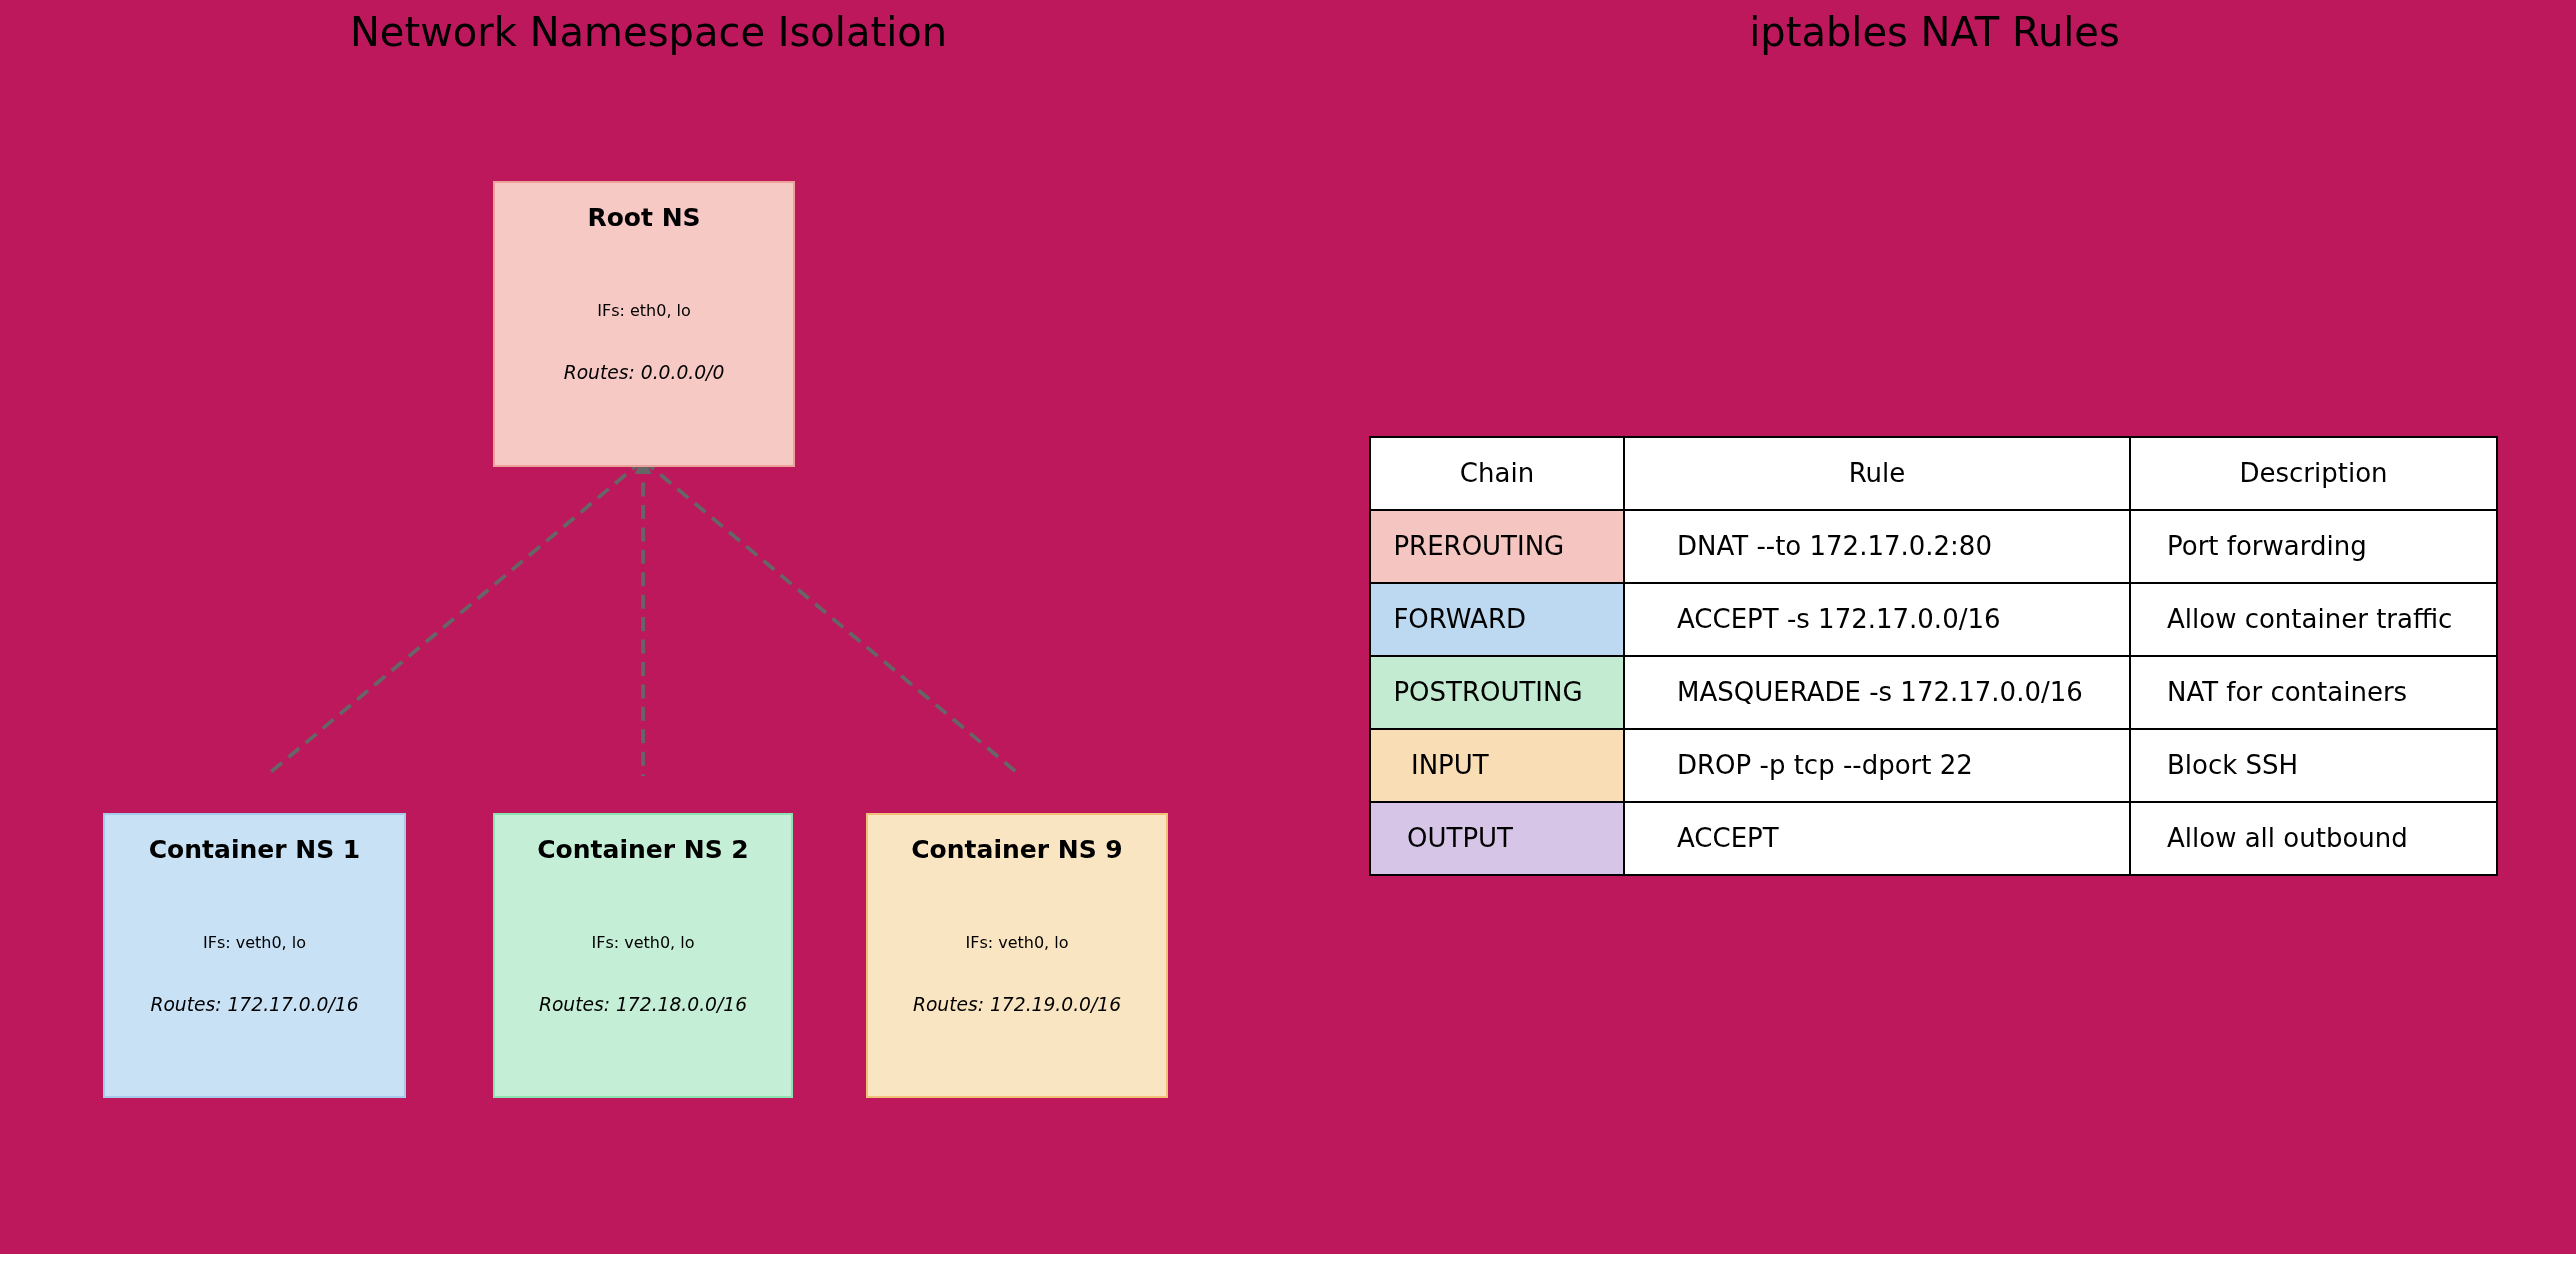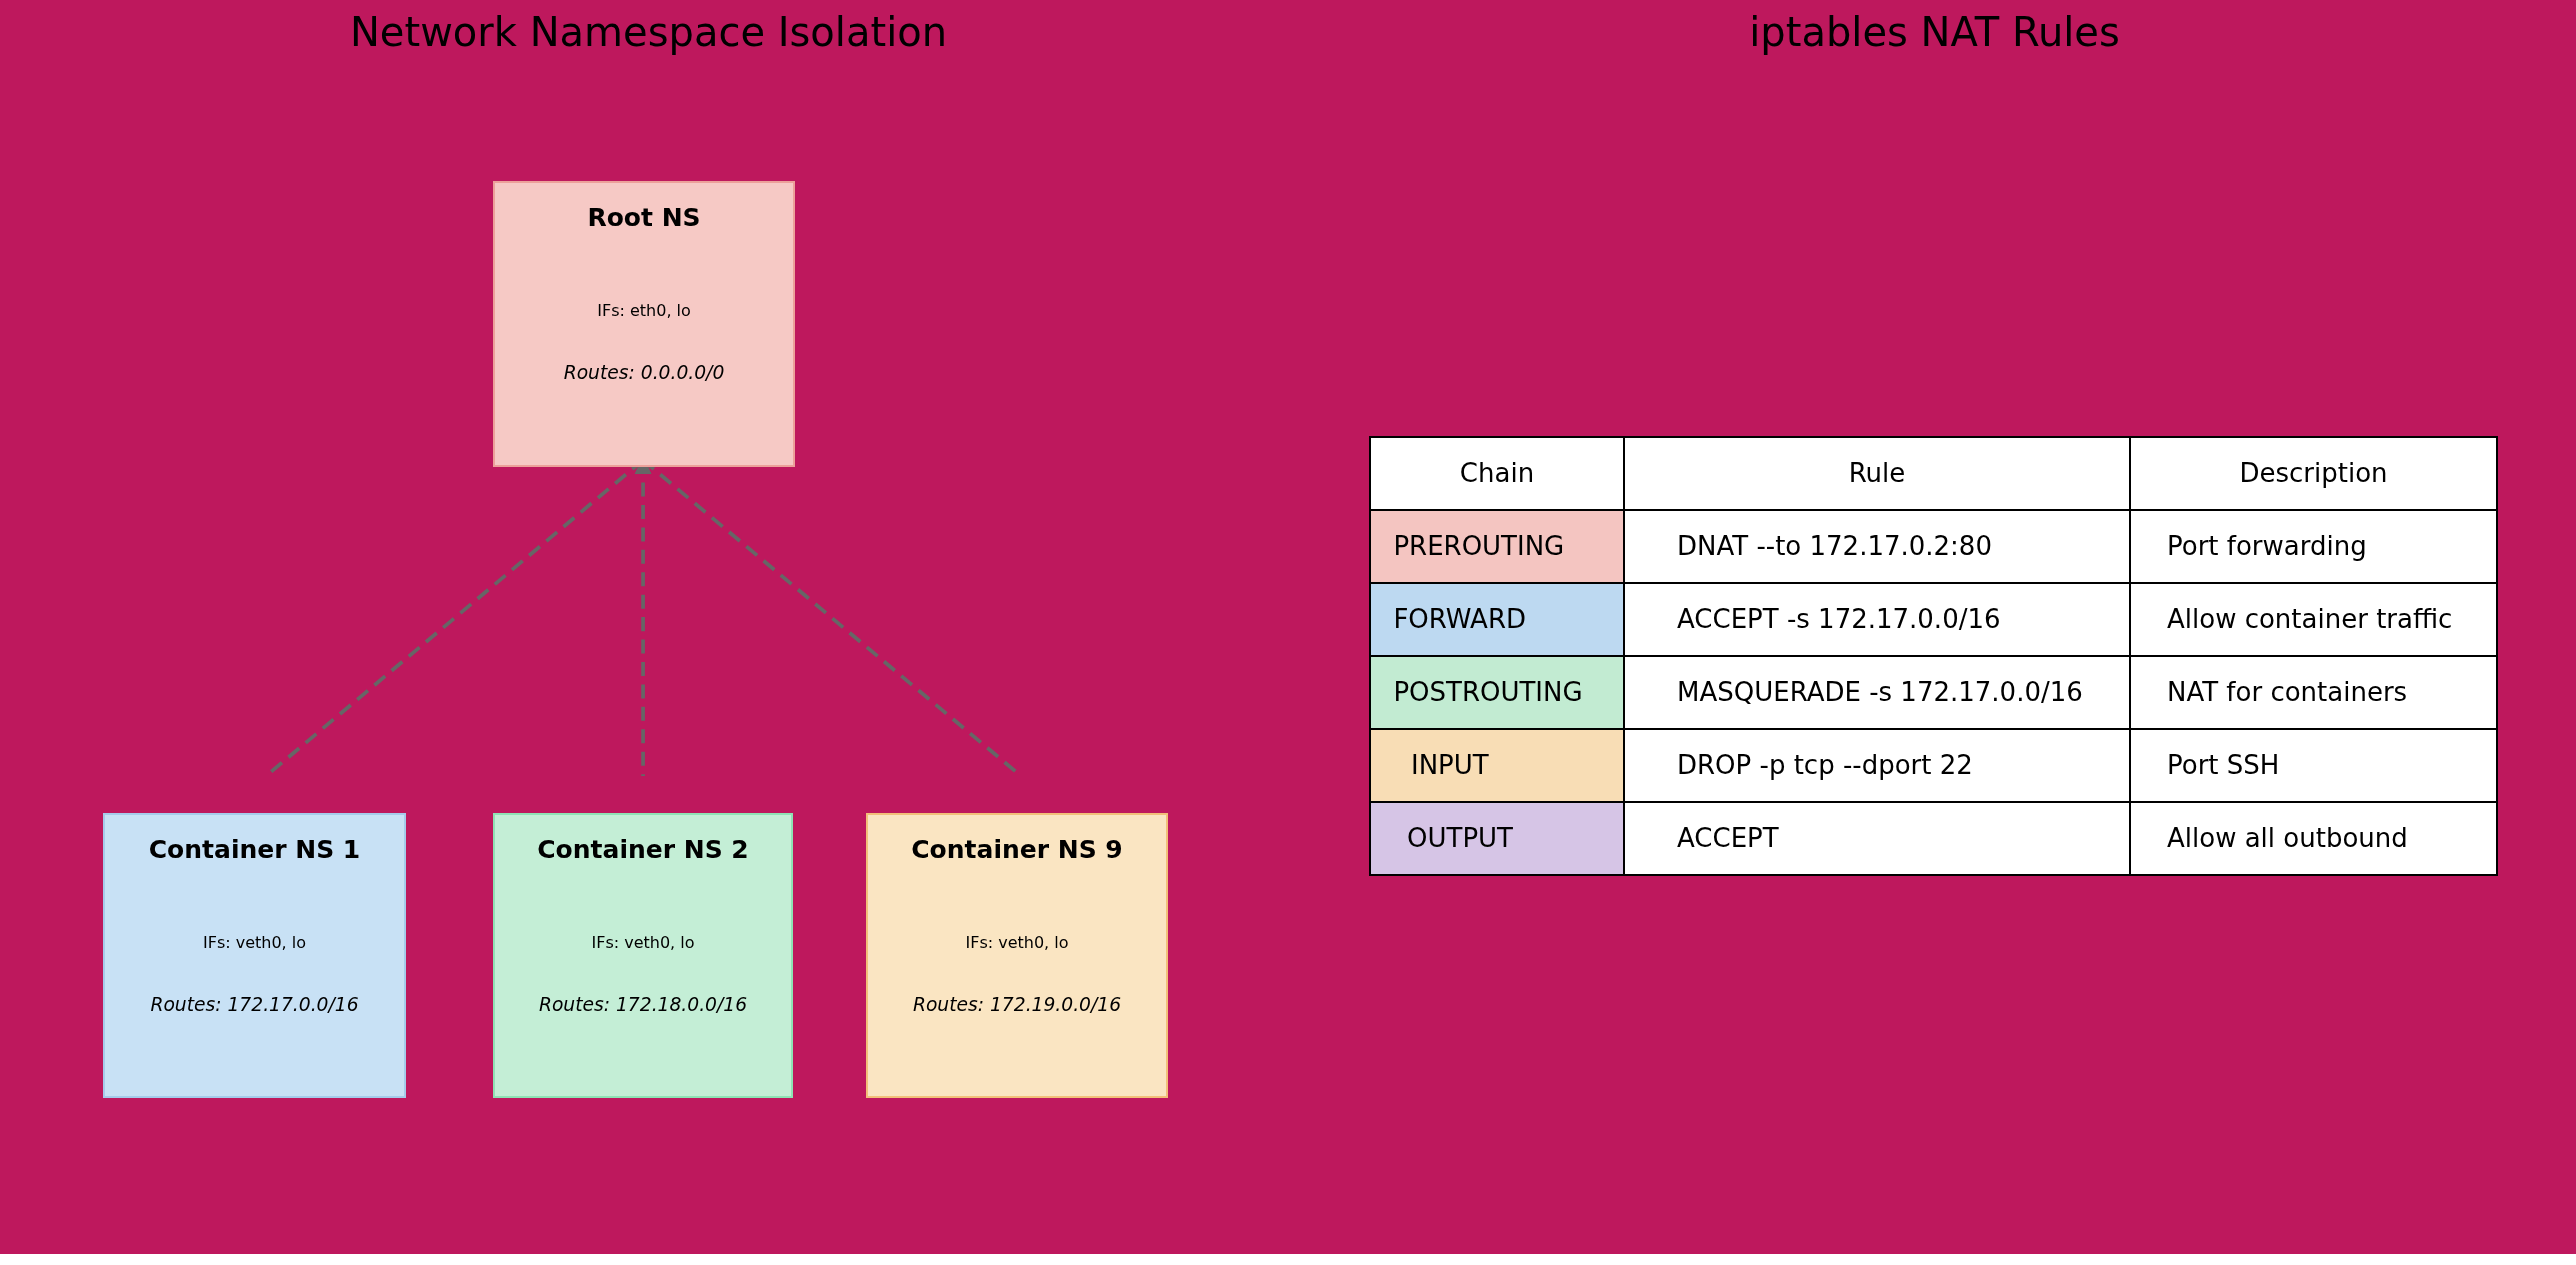--- a/index.html
+++ b/index.html
@@ -147,21 +147,21 @@
     <div class="cell chain" style="background-color: rgb(189, 217, 241);">FORWARD</div>
     <div class="cell rule">ACCEPT -s 172.17.0.0/16</div>
     <div class="cell desc">Allow container traffic</div>
 
     <div class="cell chain" style="background-color: rgb(194, 235, 210);">POSTROUTING</div>
     <div class="cell rule">MASQUERADE -s 172.17.0.0/16</div>
     <div class="cell desc">NAT for containers</div>
 
     <div class="cell chain" style="background-color: rgb(248, 221, 181); padding-left: 40px;">INPUT</div>
     <div class="cell rule">DROP -p tcp --dport 22</div>
-    <div class="cell desc">Port SSH</div>
+    <div class="cell desc">Block SSH</div>
 
     <div class="cell chain" style="background-color: rgb(214, 197, 230); padding-left: 36px;">OUTPUT</div>
     <div class="cell rule">ACCEPT</div>
     <div class="cell desc">Allow all outbound</div>
   </div>
 
 </div>
 
 
 </body></html>

